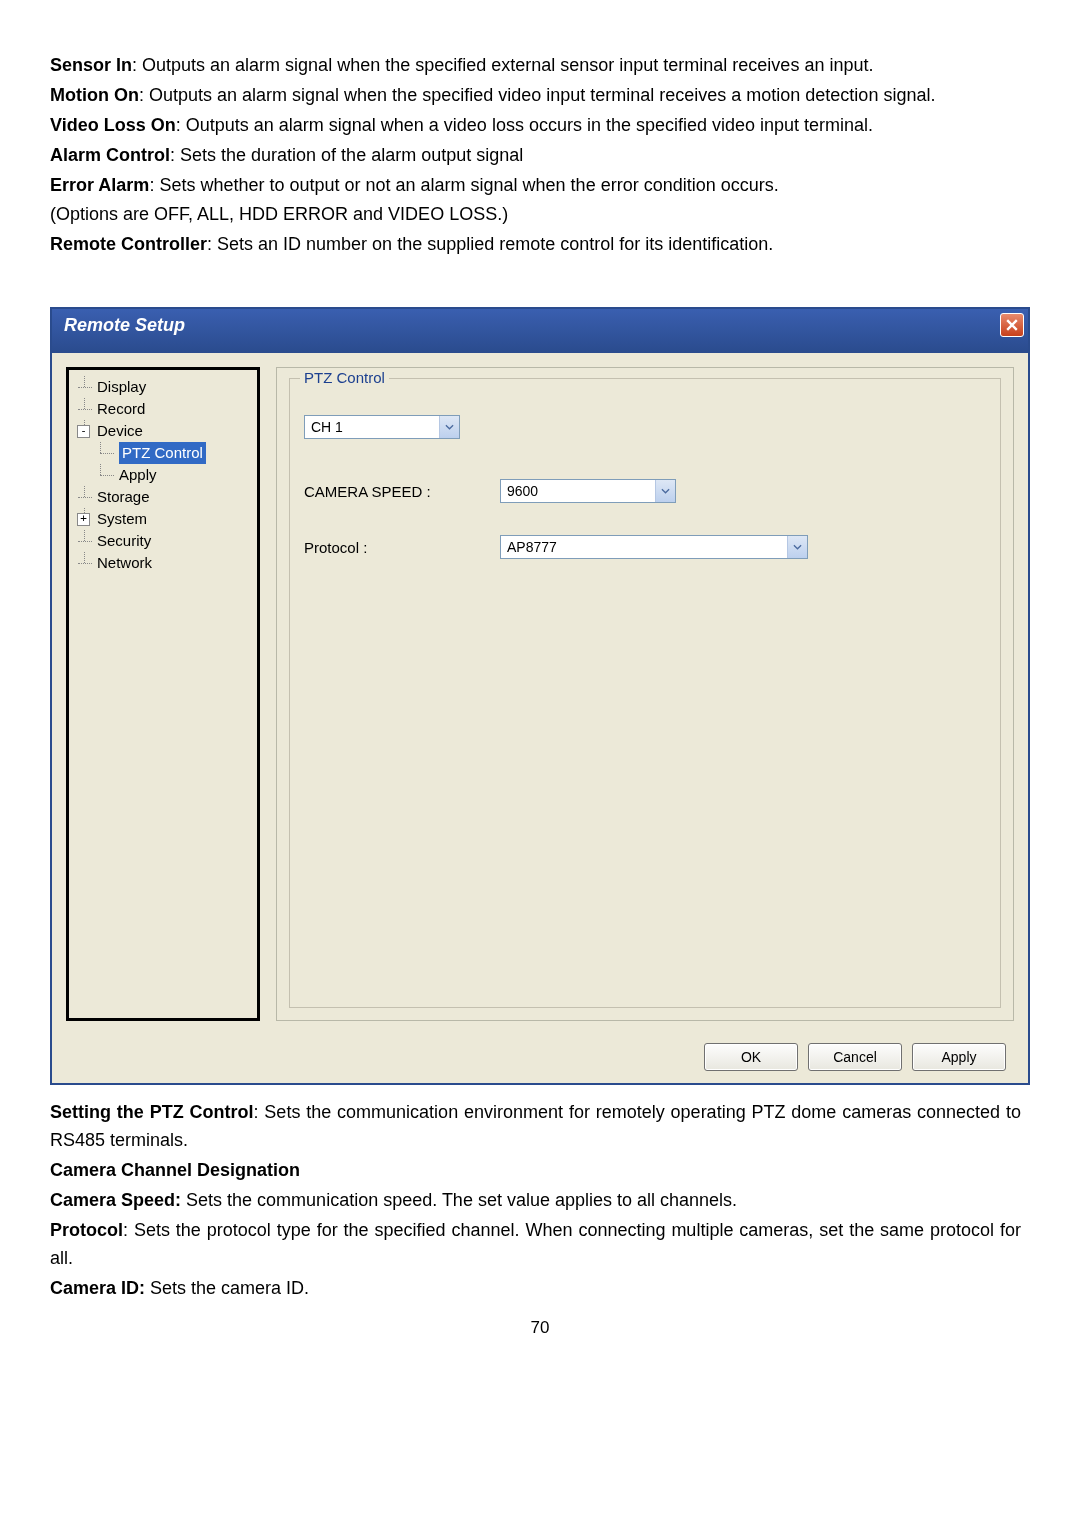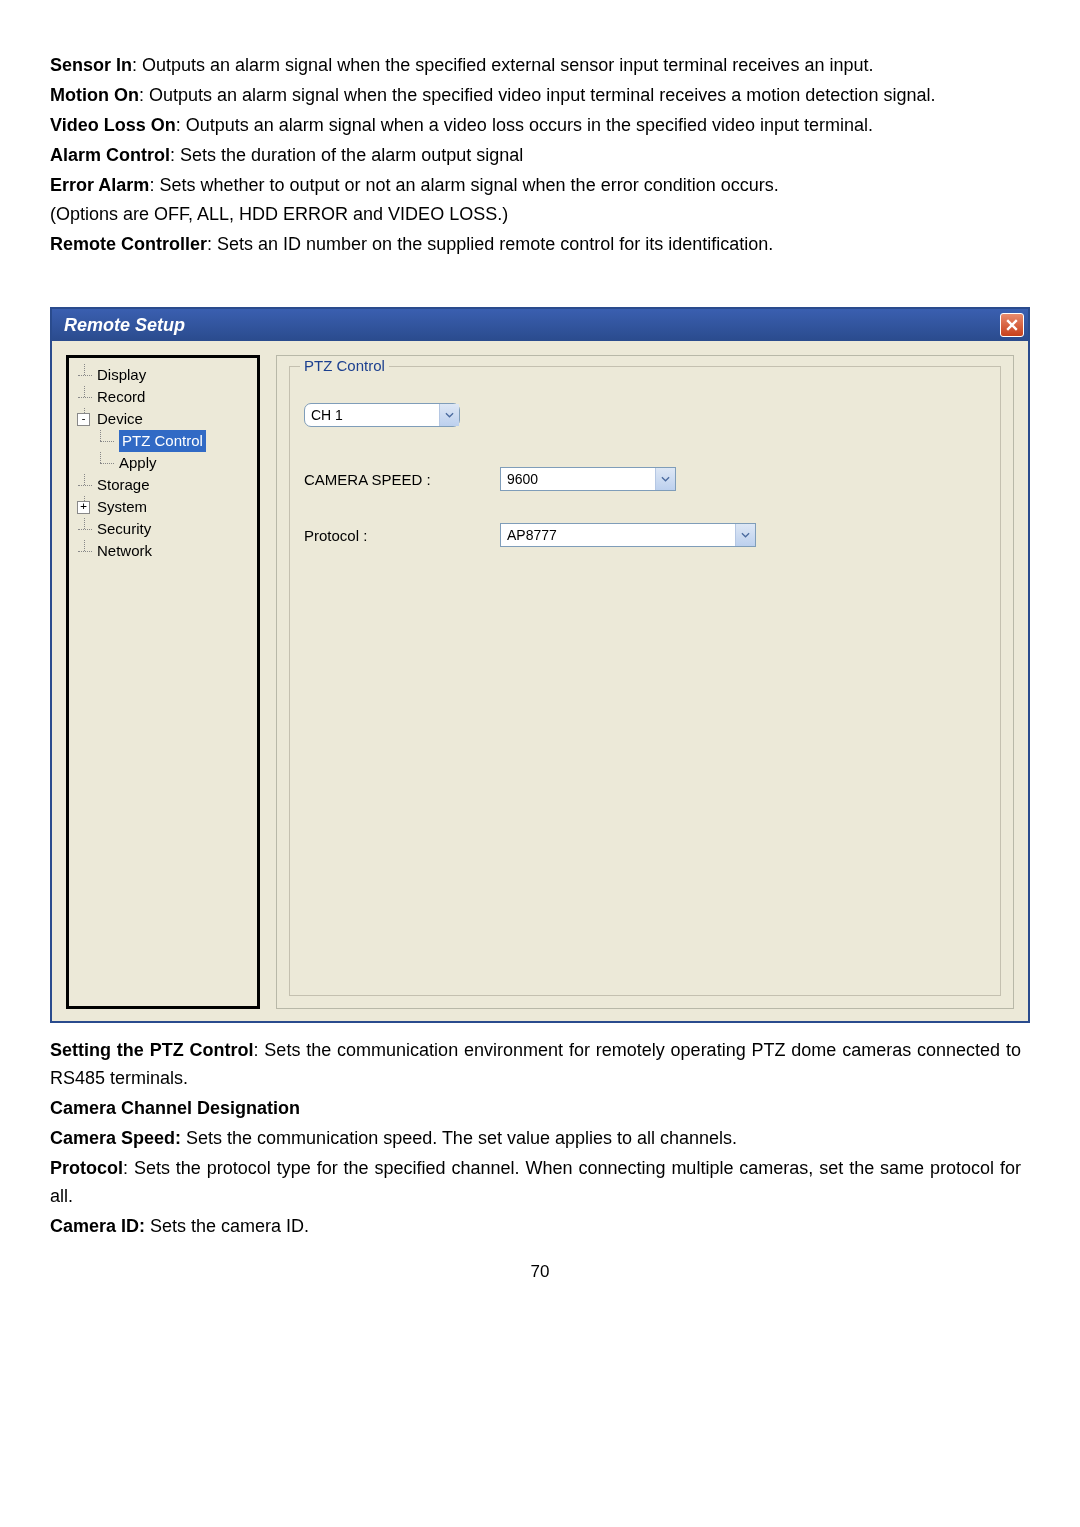--- a/index.html
+++ b/index.html
@@ -23,21 +23,21 @@
   
   .dialog-wrap {
     margin: 18px 0 14px 0;
     border: 2px solid #2a4b8d;
   }
   .titlebar {
     height: 32px;
     display: flex;
     align-items: center;
     justify-content: space-between;
-    padding: 0 4px 0 12px;
+    padding: 0 4px 12px 12px;
     color: #fff;
     font-weight: bold;
     font-size: 18px;
     font-style: italic;
     font-family: Verdana, Arial, sans-serif;
     background: linear-gradient(#3a5fb0, #2a4b8d);
   }
   .close-btn {
     width: 22px; height: 22px;
     background: linear-gradient(#e98b6d, #c7401b);
@@ -119,23 +119,23 @@
   .ctl-label { width: 196px; }
   .combo {
     height: 24px;
     border:1px solid #7f9db9;
     background:#fff;
     display:flex; align-items:center; justify-content:space-between;
     padding-left:6px;
     box-sizing:border-box;
     font-size:14px;
   }
-  .combo.small  { width:156px;border-radius:7px; }
+  .combo.small  { width:156px; }
   .combo.mid    { width:176px; }
-  .combo.large  { width:256px; }
+  .combo.large  { width:308px; }
   .combo .arrow {
     width:19px; height:100%;
     background: linear-gradient(#dde7f5,#bcd0ee);
     border-left:1px solid #b5c7e3;
     display:flex; align-items:center; justify-content:center;
   }
   .combo .arrow svg { width:9px; height:6px; }
 
   
   .btn-row {
@@ -148,21 +148,21 @@
     min-width: 92px; height:26px;
     border:1px solid #707070;
     background: linear-gradient(#fdfdfd,#e8e7df);
     font-size:14px;
     display:flex; align-items:center; justify-content:center;
     border-radius:3px;
     box-shadow: inset 0 0 0 1px #fff;
   }
 
   .page-num {
-    text-align:center; font-size:17px; margin-top:22px;
+    text-align:center; font-size:17px; margin-top:16px;
   }
 </style>
 </head>
 <body>
 
 <p class="para">
   <span class="bold">Sensor In</span><span>: Outputs an alarm signal when the specified external sensor input terminal receives an input.</span>
 </p>
 <p class="para">
   <span class="bold">Motion On</span><span>: Outputs an alarm signal when the specified video input terminal receives a motion detection signal.</span>
@@ -255,20 +255,31 @@
                     <path d="M1 1 L5 5 L9 1" fill="none" stroke="#4a6a9e" stroke-width="1.4"></path>
                   </svg>
                 </span>
             </div>
           </div>
 
         </div>
       </div>
     </div>
 
+    <div class="btn-row">
+      <div class="w-btn">
+          <span>OK</span>
+        </div>
+      <div class="w-btn">
+          <span>Cancel</span>
+        </div>
+      <div class="w-btn">
+          <span>Apply</span>
+        </div>
+    </div>
   </div>
 </div>
 
 <p class="para">
   <span class="bold">Setting the PTZ Control</span><span>: Sets the communication environment for remotely operating PTZ dome cameras connected to RS485 terminals.</span>
 </p>
 <p class="para">
   <span class="bold">Camera Channel Designation</span>
 </p>
 <p class="para">

